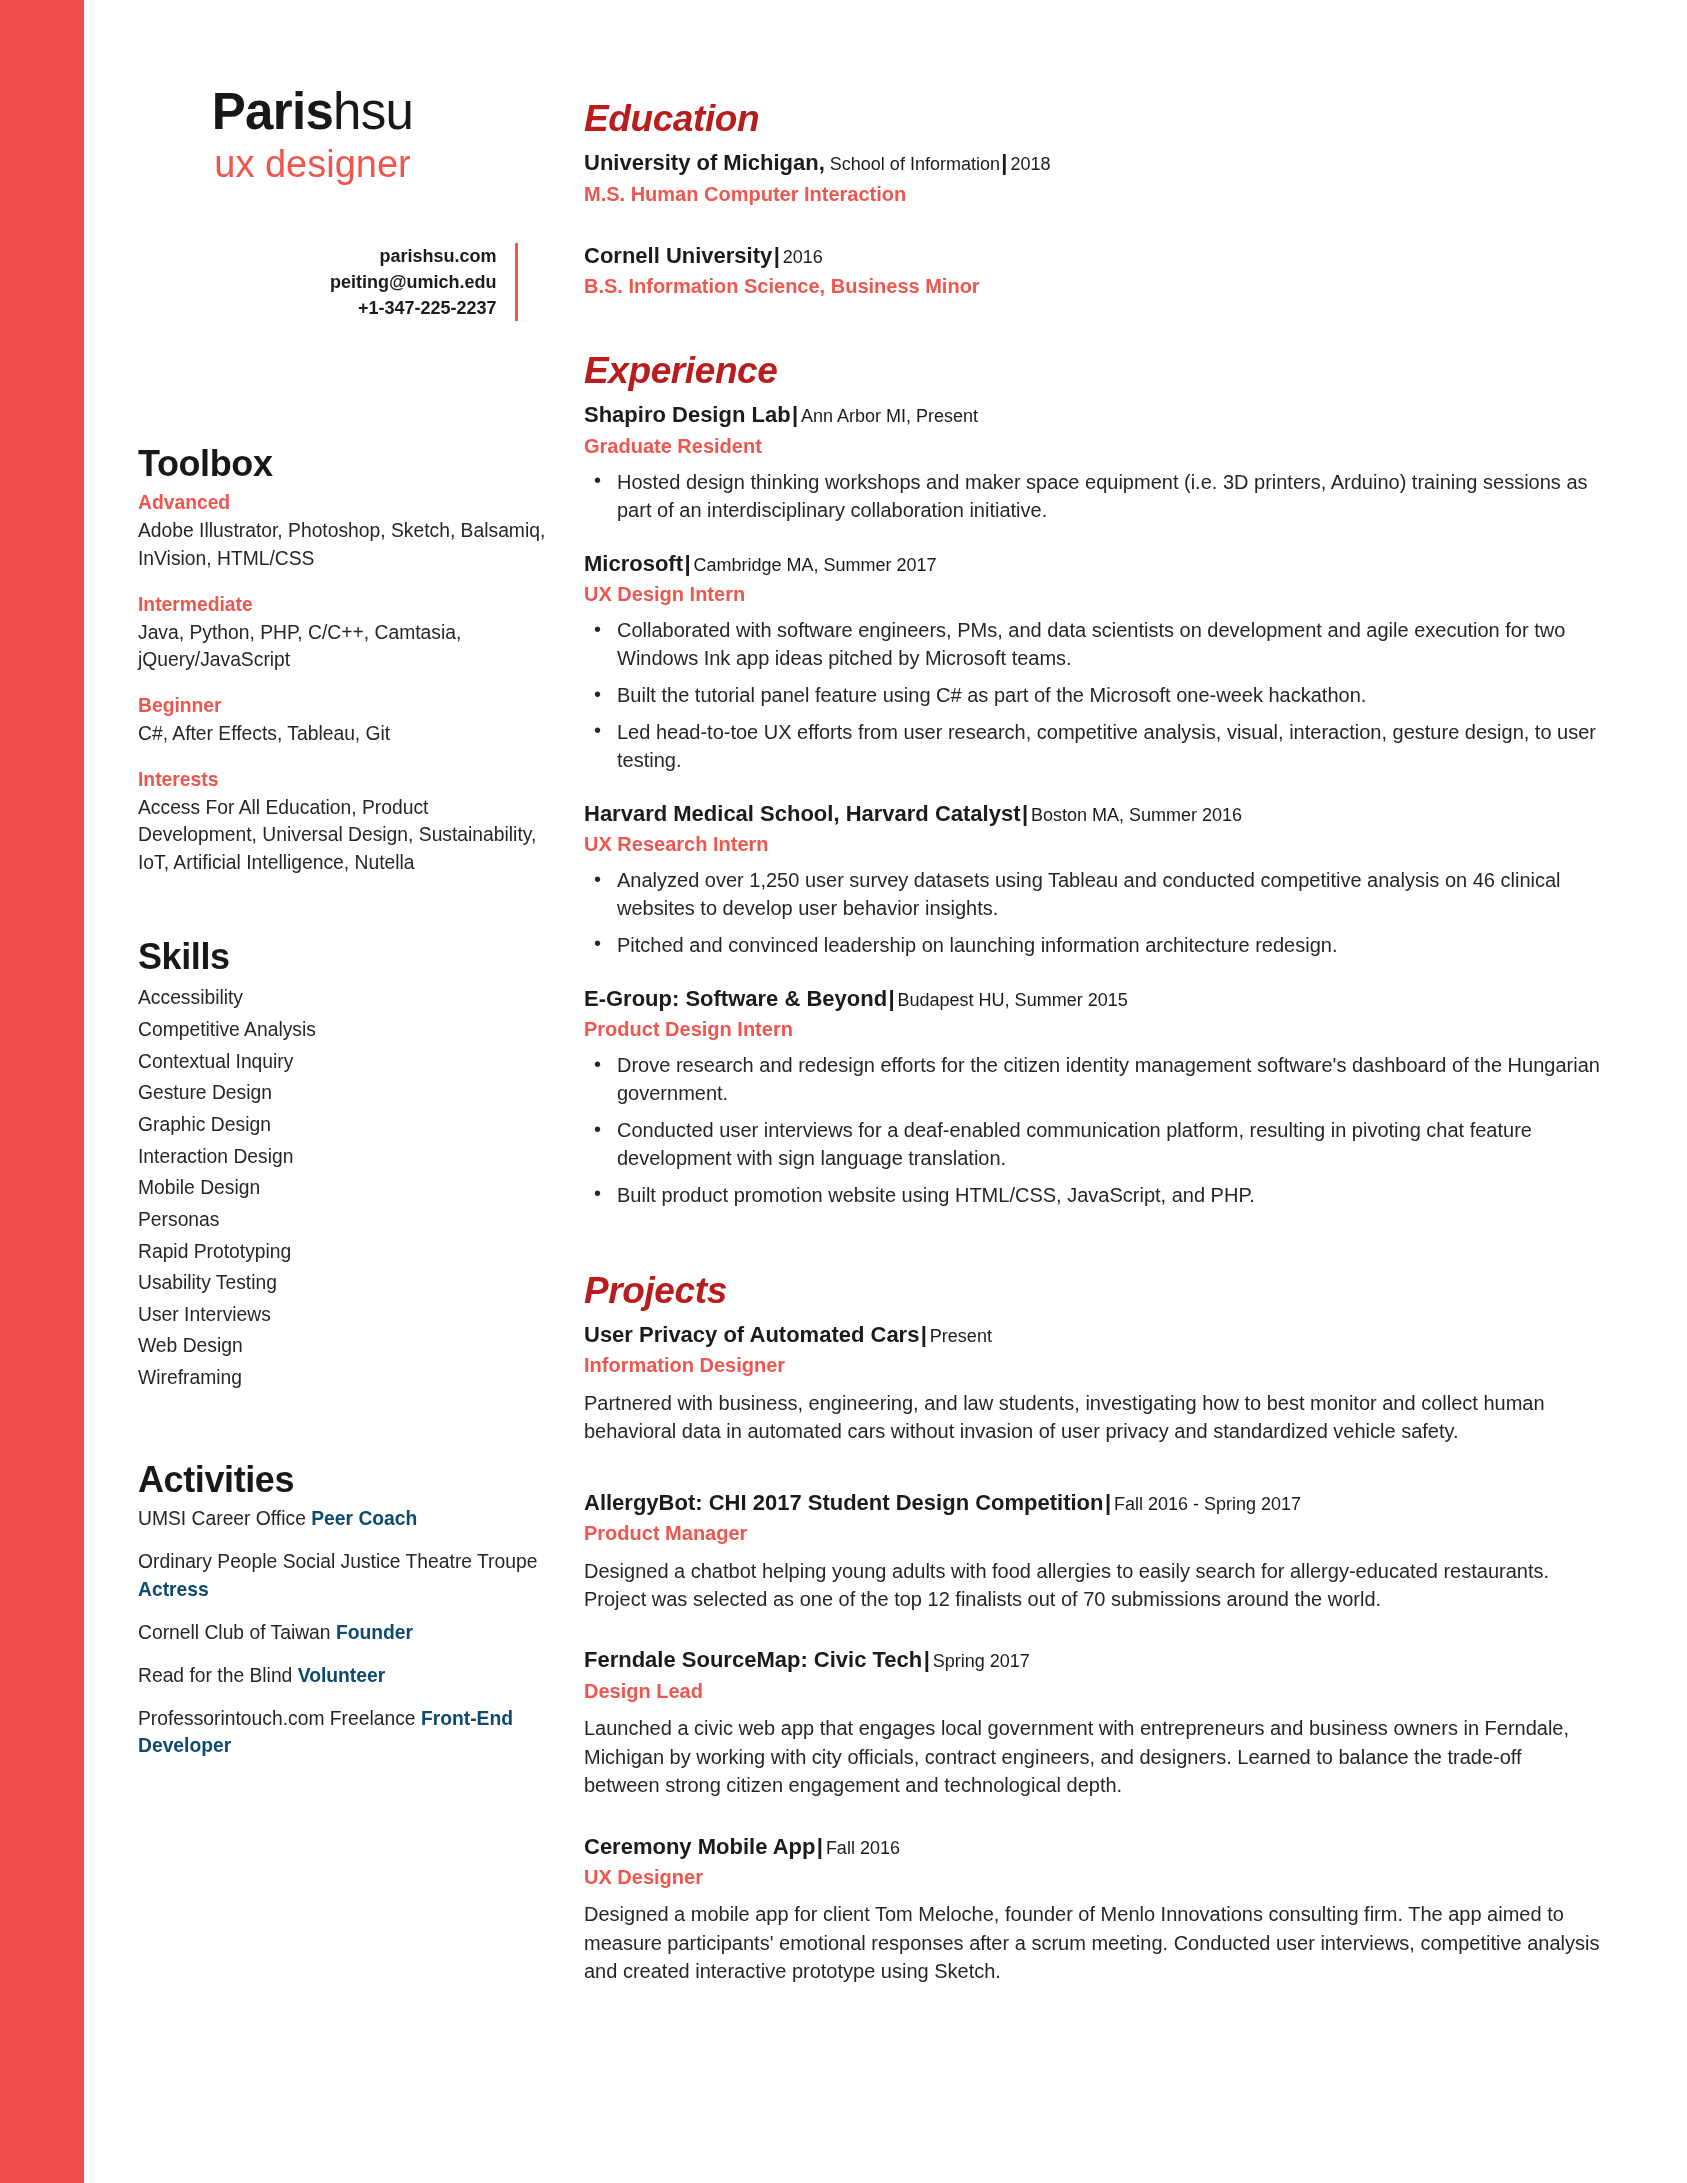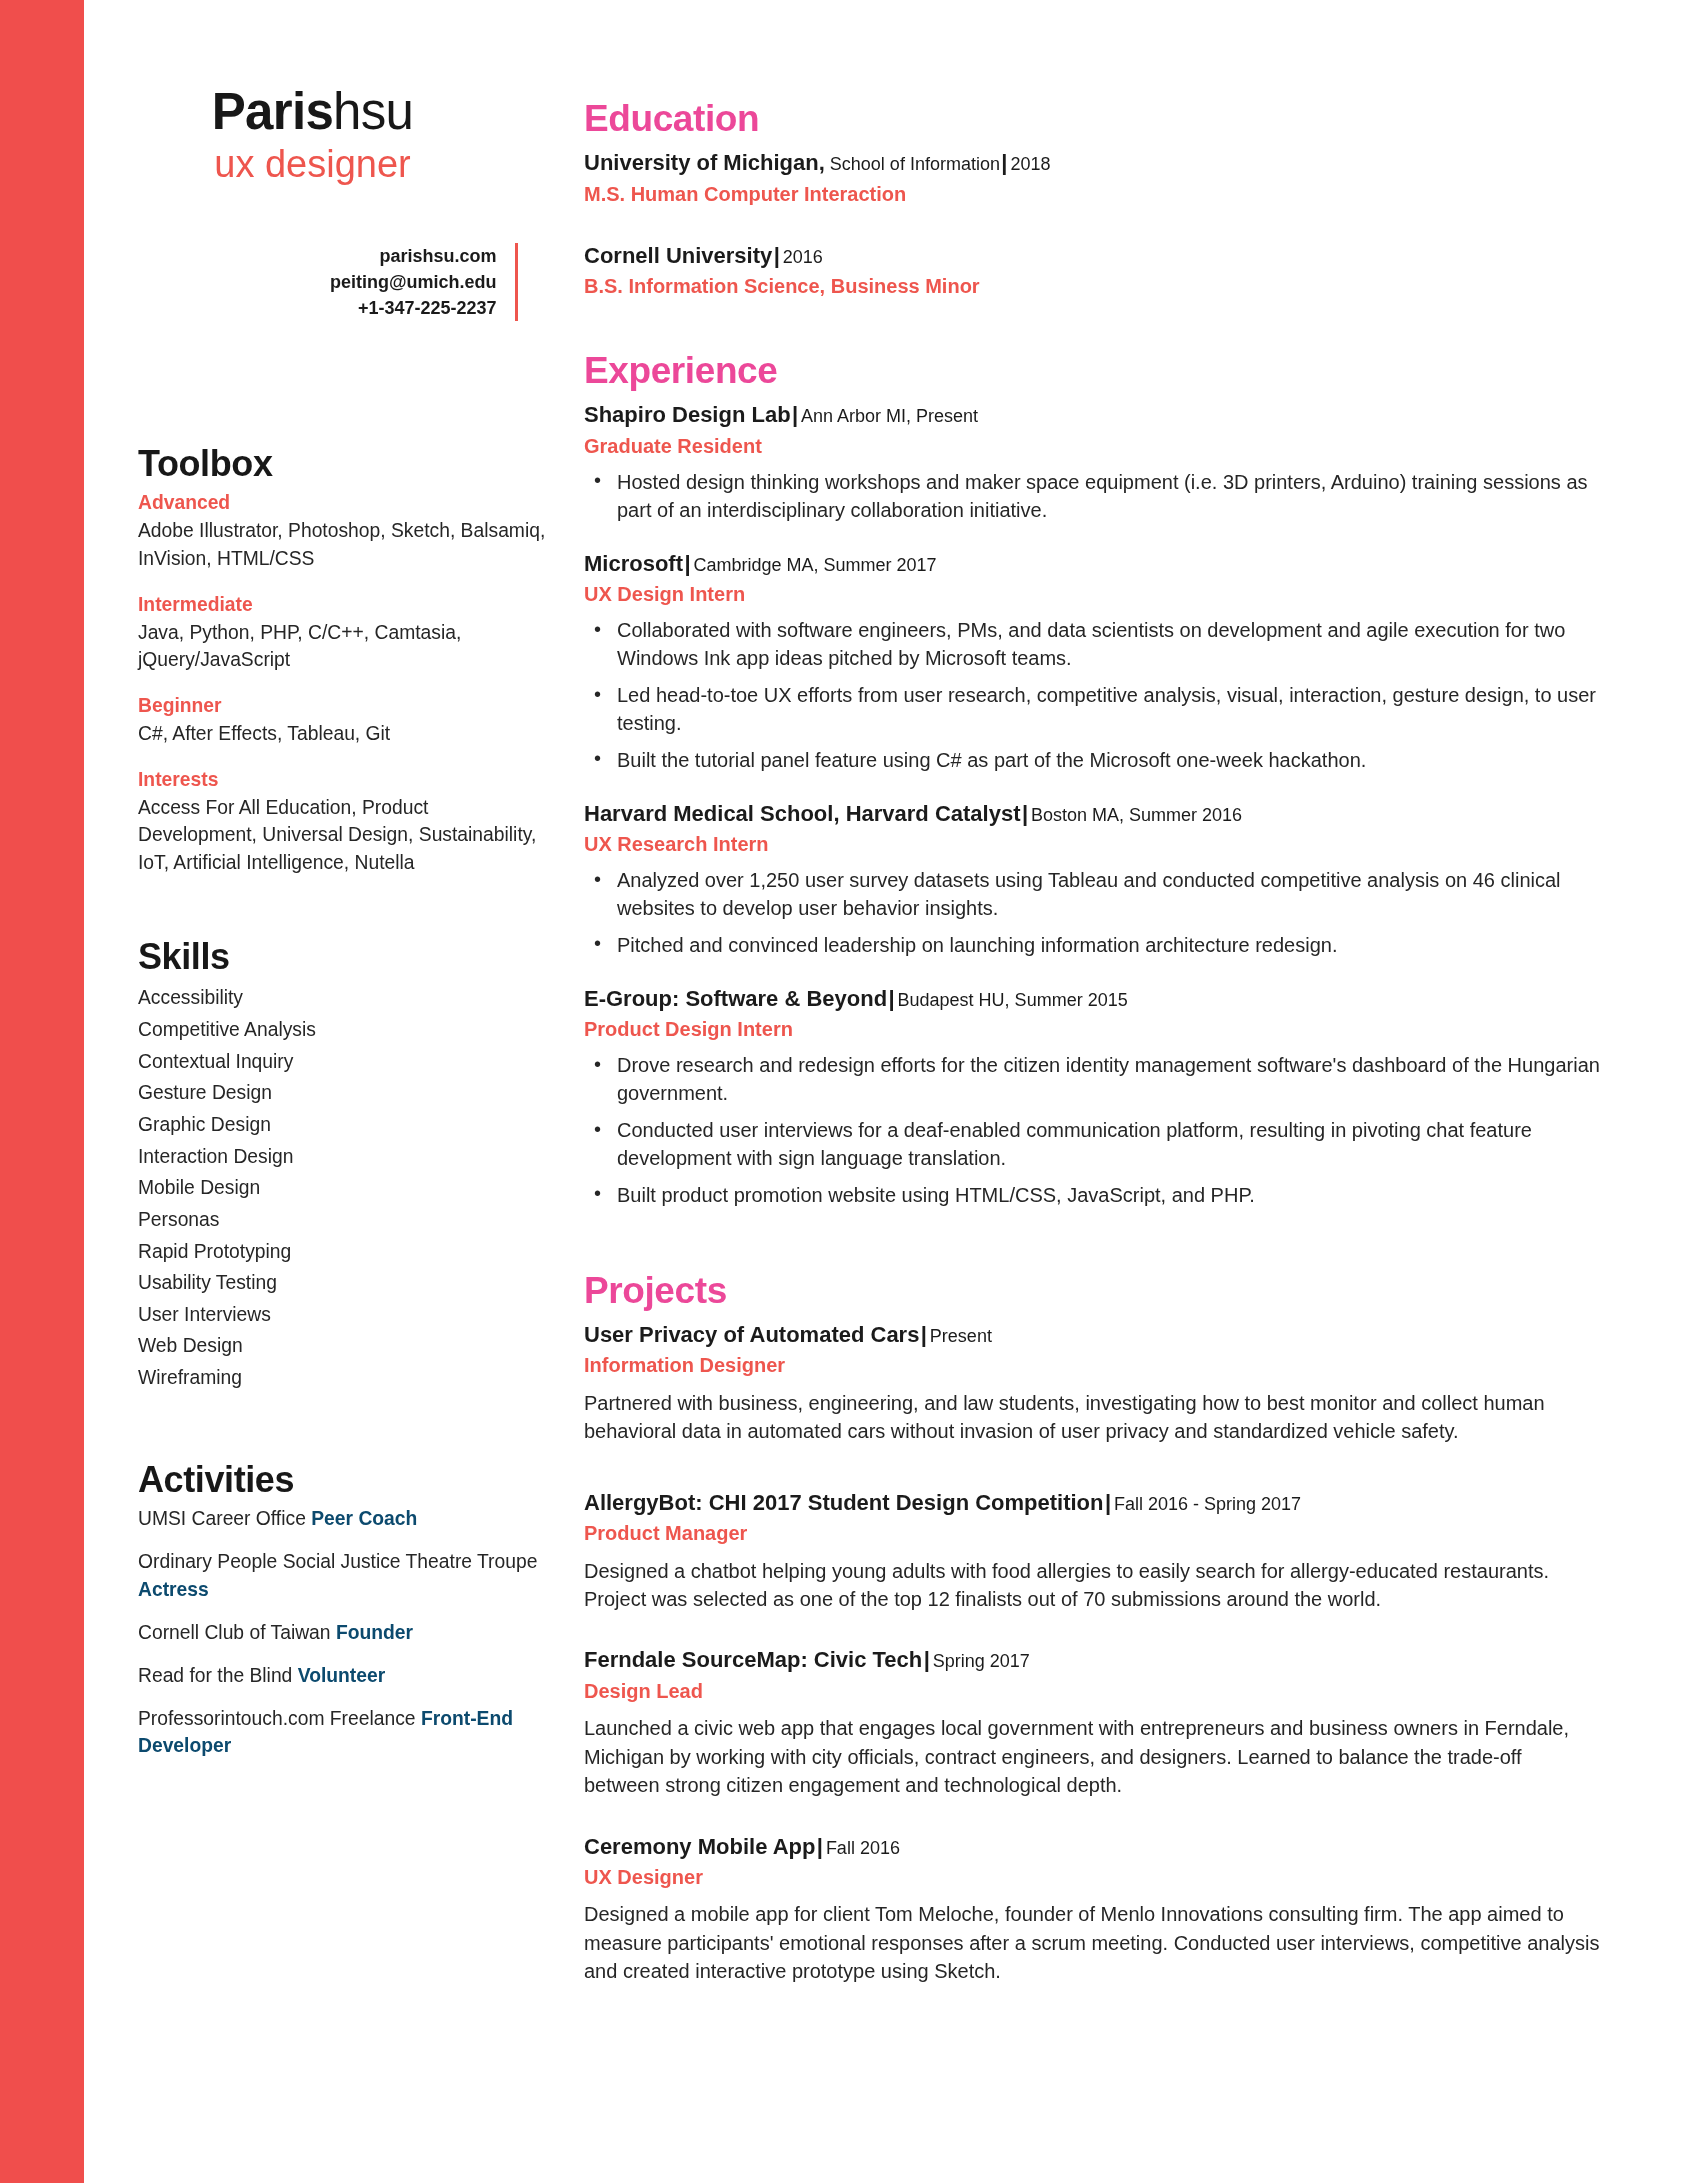--- a/index.html
+++ b/index.html
@@ -141,24 +141,25 @@
   
   .col-right {
     flex: 1 1 auto;
     padding: 100px 86px 0 0;
     box-sizing: border-box;
   }
 
   .right-h {
     font-size: 37px;
     font-weight: 700;
-    color: #ec4899;
+    color: #b91c1c;
     letter-spacing: -0.4px;
     line-height: 1.05;
     margin: 0 0 8.6px 0;
+    font-style: italic;
   }
   .sec-experience { margin-top: 51px; }
   .sec-projects   { margin-top: 63px; }
 
   .entry { margin-bottom: 7.1px; }
   .entry-head {
     font-size: 22px;
     line-height: 1.42;
     color: #1b1b1b;
   }
@@ -318,22 +319,22 @@
         </ul>
       </div>
 
       <div class="gap-sm"></div>
 
       <div class="entry">
         <div class="entry-head"><span class="entry-org">Microsoft</span><span class="entry-sep">|</span><span class="entry-meta">Cambridge MA, Summer 2017</span></div>
         <div class="entry-role">UX Design Intern</div>
         <ul class="bullets">
           <li>Collaborated with software engineers, PMs, and data scientists on development and agile execution for two Windows Ink app ideas pitched by Microsoft teams.</li>
+          <li>Built the tutorial panel feature using C# as part of the Microsoft one-week hackathon.</li>
           <li>Led head-to-toe UX efforts from user research, competitive analysis, visual, interaction, gesture design, to user testing.</li>
-          <li>Built the tutorial panel feature using C# as part of the Microsoft one-week hackathon.</li>
         </ul>
       </div>
 
       <div class="gap-sm"></div>
 
       <div class="entry">
         <div class="entry-head"><span class="entry-org">Harvard Medical School, Harvard Catalyst</span><span class="entry-sep">|</span><span class="entry-meta">Boston MA, Summer 2016</span></div>
         <div class="entry-role">UX Research Intern</div>
         <ul class="bullets">
           <li>Analyzed over 1,250 user survey datasets using Tableau and conducted competitive analysis on 46 clinical websites to develop user behavior insights.</li>

